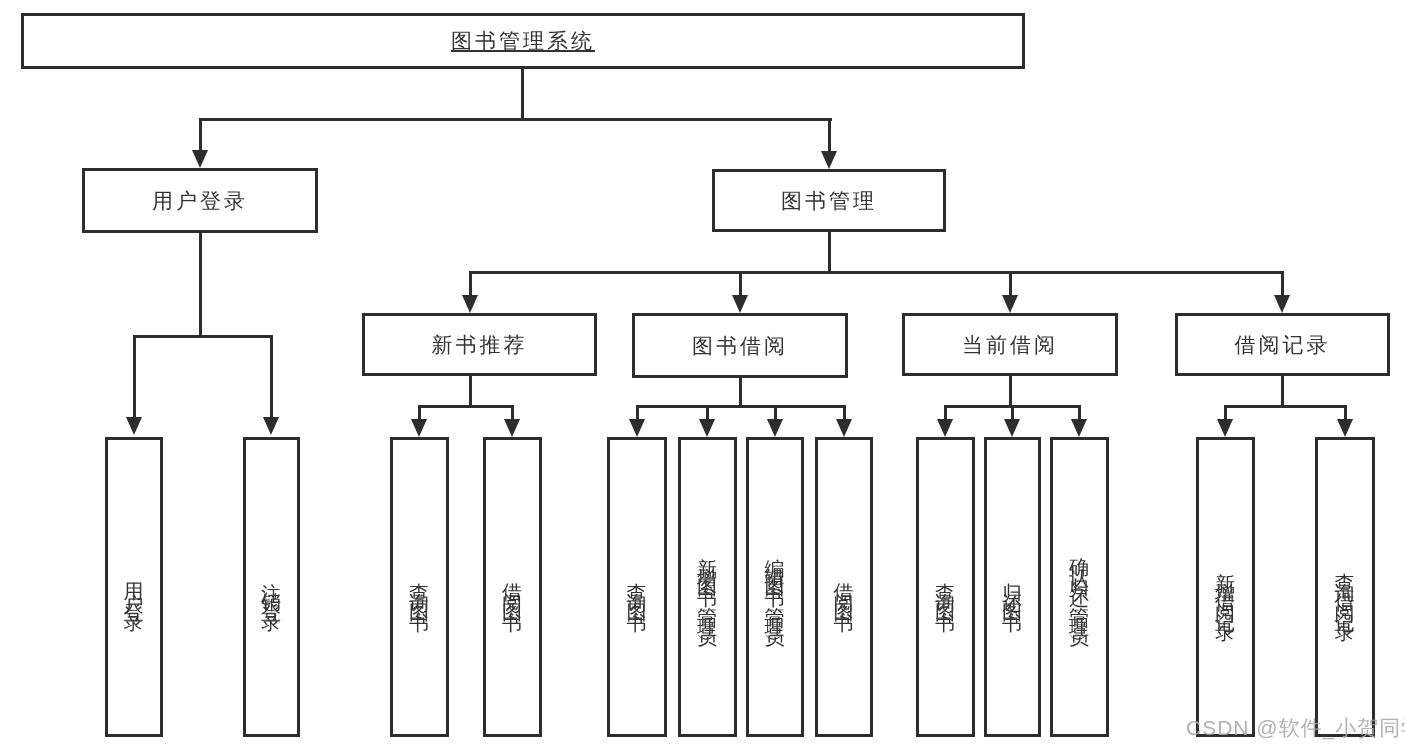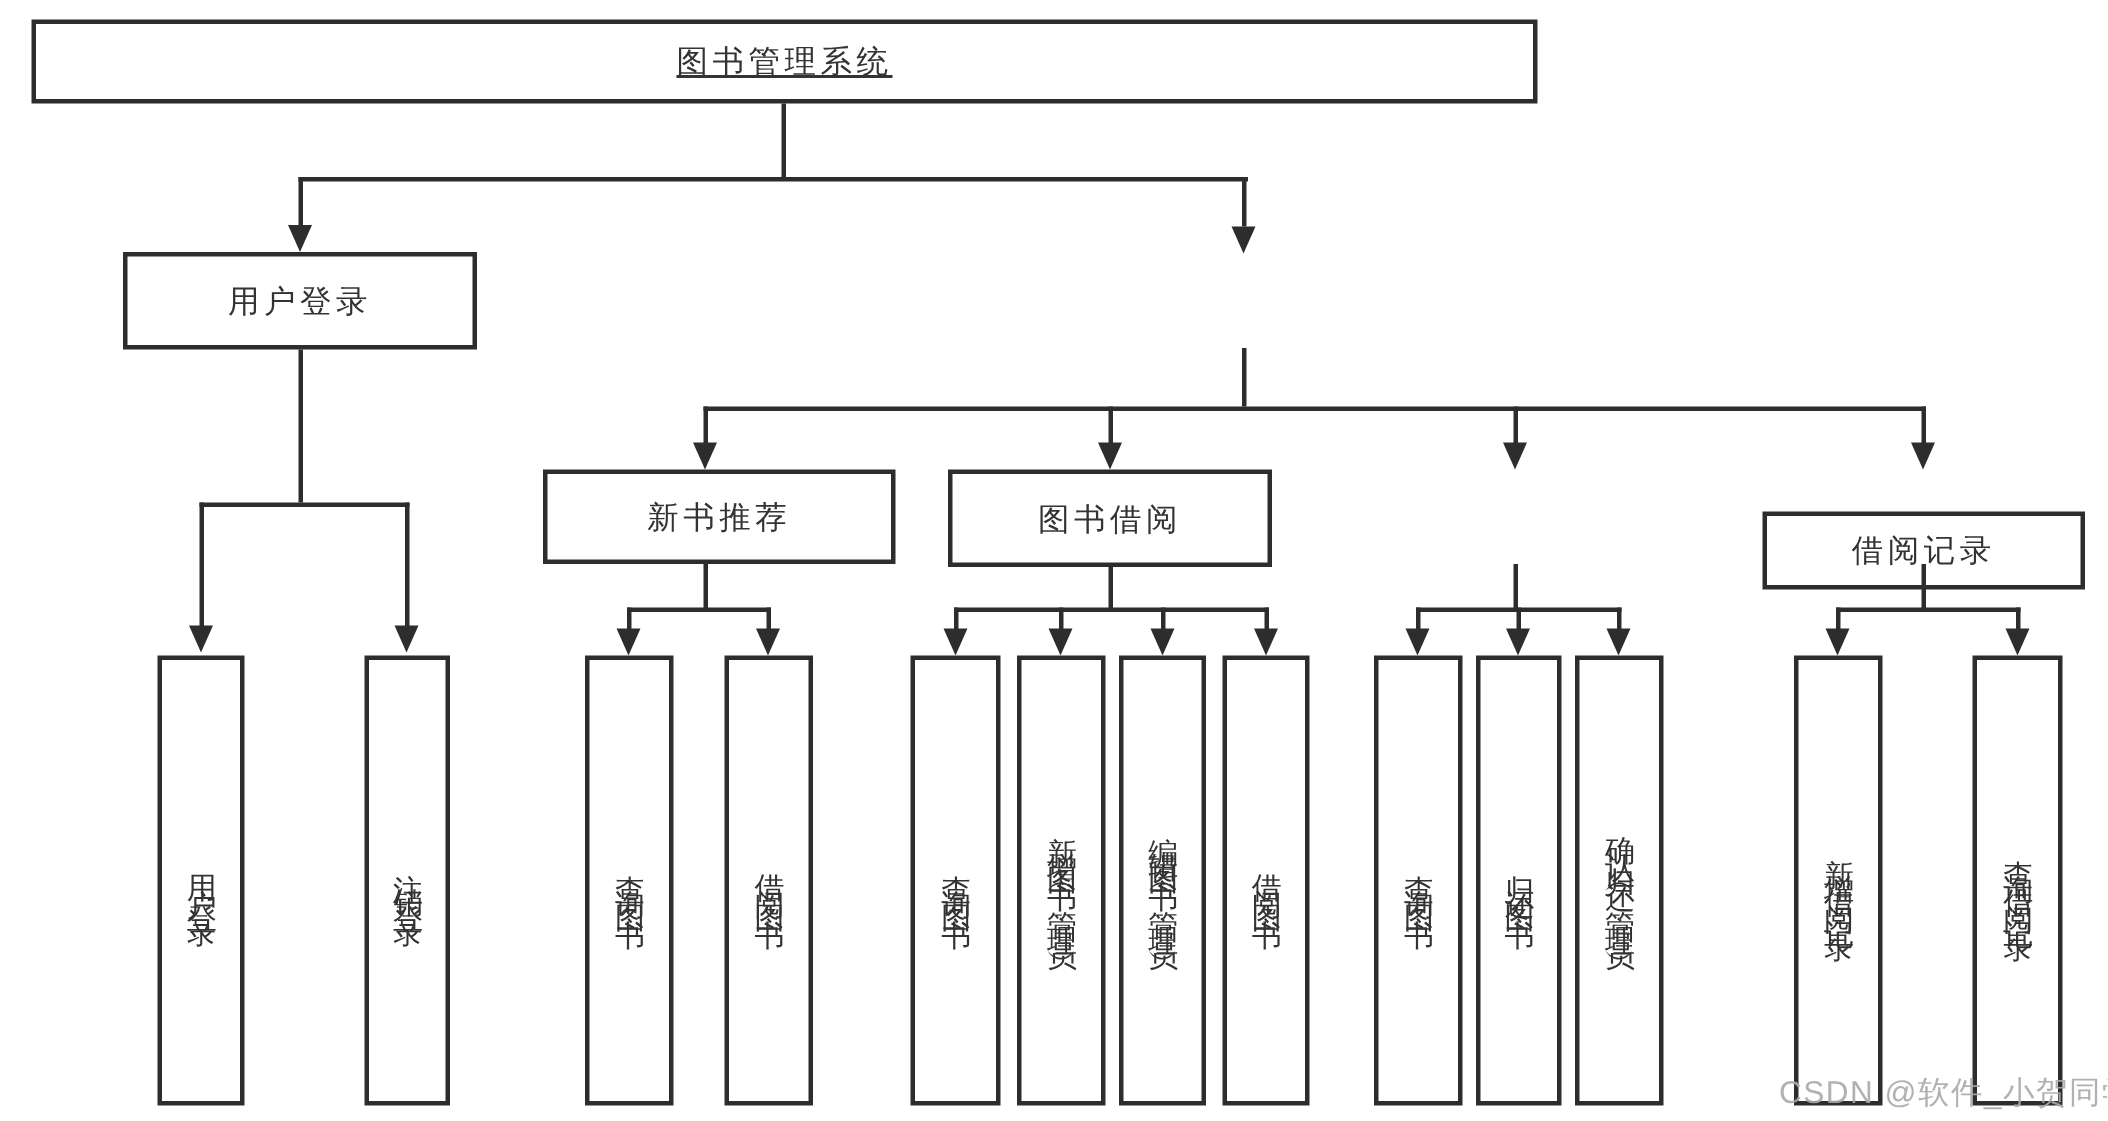--- a/index.html
+++ b/index.html
@@ -40,20 +40,23 @@
   <div class="vline" style="left:521px;top:69px;height:49px;"></div>
   <div class="hline" style="left:199px;top:118px;width:633px;"></div>
   <div class="vline" style="left:199px;top:118px;height:33px;"></div>
   <div class="arrow" style="left:192px;top:150px;"></div>
   <div class="vline" style="left:828px;top:118px;height:33px;"></div>
   <div class="arrow" style="left:821px;top:151px;"></div>
 
   <div class="box" style="left:82px;top:168px;width:236px;height:65px;">
     <span class="hlabel">用户登录</span>
   </div>
+  <div class="box" style="left:712px;top:169px;width:234px;height:63px;">
+    <span class="hlabel">图书管理</span>
+  </div>
 
   <div class="vline" style="left:199px;top:233px;height:102px;"></div>
   <div class="hline" style="left:133px;top:335px;width:140px;"></div>
   <div class="vline" style="left:133px;top:335px;height:83px;"></div>
   <div class="arrow" style="left:126px;top:417px;"></div>
   <div class="vline" style="left:270px;top:335px;height:83px;"></div>
   <div class="arrow" style="left:263px;top:417px;"></div>
 
   <div class="vline" style="left:828px;top:232px;height:39px;"></div>
   <div class="hline" style="left:469px;top:271px;width:815px;"></div>
@@ -65,21 +68,24 @@
   <div class="arrow" style="left:1002px;top:295px;"></div>
   <div class="vline" style="left:1281px;top:271px;height:25px;"></div>
   <div class="arrow" style="left:1274px;top:295px;"></div>
 
   <div class="box" style="left:362px;top:313px;width:235px;height:63px;">
     <span class="hlabel">新书推荐</span>
   </div>
   <div class="box" style="left:632px;top:313px;width:216px;height:65px;justify-content:center;">
     <span class="hlabel">图书借阅</span>
   </div>
-  <div class="box" style="left:1175px;top:313px;width:215px;height:52px;margin-top:28px;">
+  <div class="box" style="left:902px;top:313px;width:216px;height:63px;">
+    <span class="hlabel">当前借阅</span>
+  </div>
+  <div class="box" style="left:1175px;top:313px;width:215px;height:63px;">
     <span class="hlabel">借阅记录</span>
   </div>
 
   <div class="vline" style="left:469px;top:376px;height:31px;"></div>
   <div class="hline" style="left:418px;top:405px;width:96px;"></div>
   <div class="vline" style="left:418px;top:405px;height:15px;"></div>
   <div class="arrow" style="left:411px;top:419px;"></div>
   <div class="vline" style="left:511px;top:405px;height:15px;"></div>
   <div class="arrow" style="left:504px;top:419px;"></div>
 

